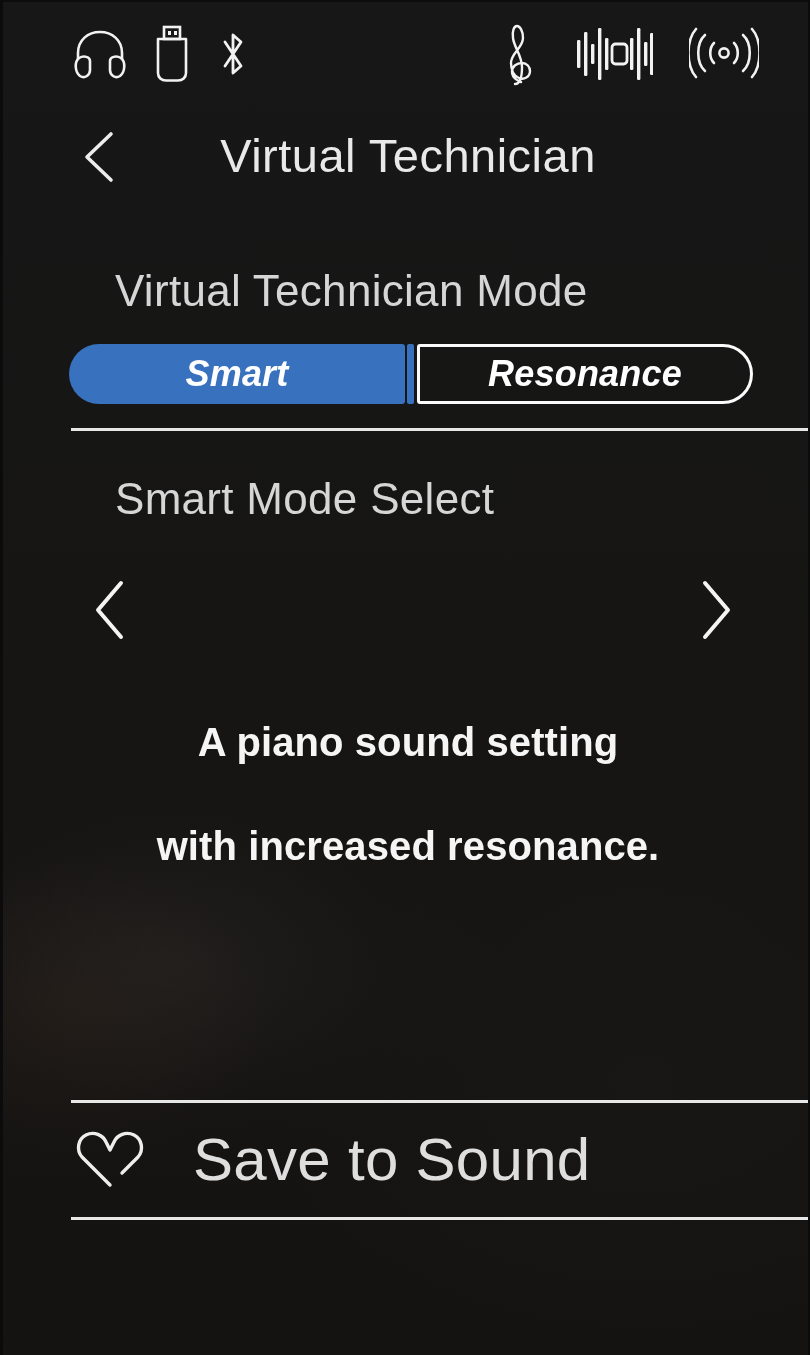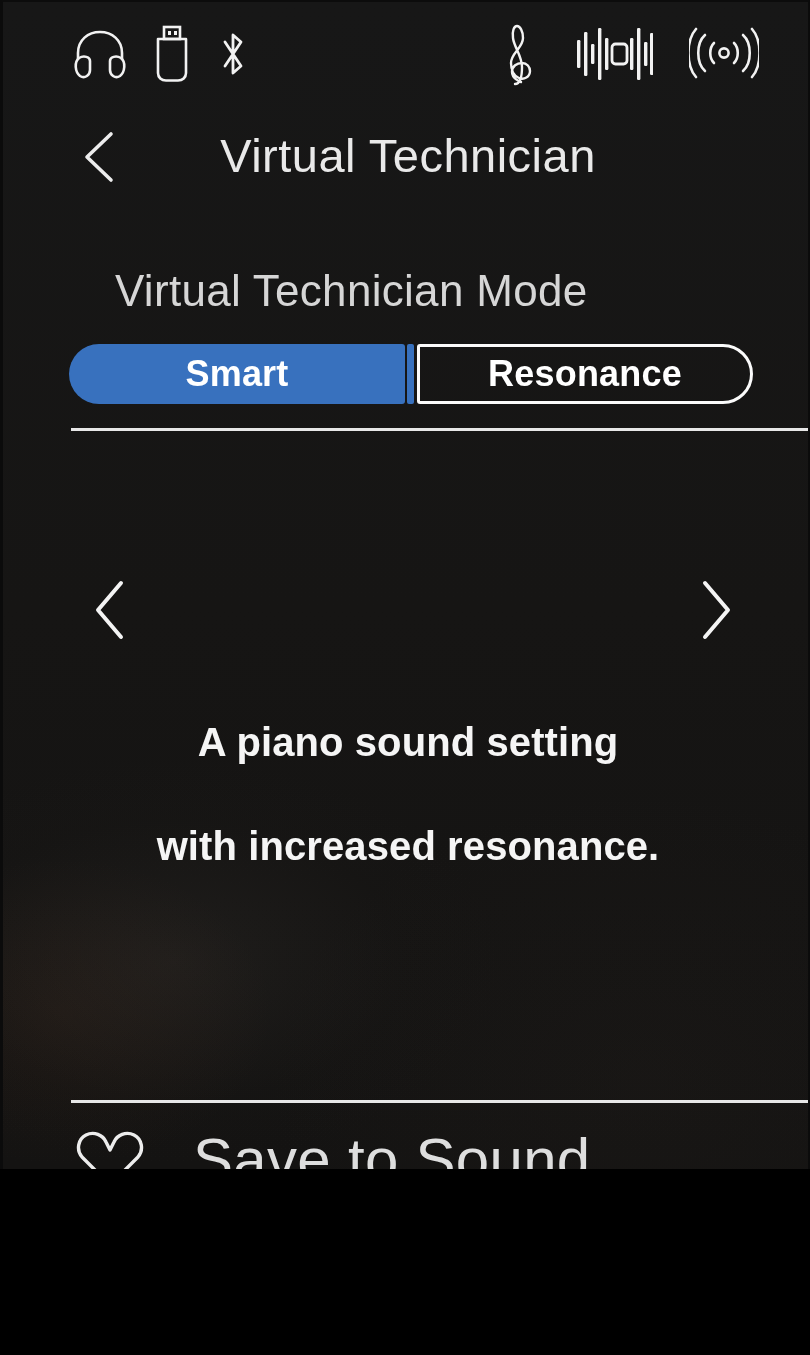--- a/index.html
+++ b/index.html
@@ -11,21 +11,21 @@
     width: 810px;
     height: 1355px;
     overflow: hidden;
     font-family: "Liberation Sans", sans-serif;
     -webkit-font-smoothing: antialiased;
   }
 
   #screen {
     position: relative;
     width: 810px;
-    height: 1169px;
+    height: 1355px;
     background:
       radial-gradient(ellipse 420px 260px at 170px 960px, rgba(86,80,74,0.16) 0%, rgba(40,36,32,0.05) 55%, rgba(0,0,0,0) 78%),
       radial-gradient(ellipse 300px 220px at 60px 1010px, rgba(120,70,40,0.10) 0%, rgba(0,0,0,0) 70%),
       radial-gradient(ellipse 520px 400px at 640px 1080px, rgba(60,50,44,0.10) 0%, rgba(0,0,0,0) 72%),
       linear-gradient(180deg, #171717 0%, #161514 52%, #141312 100%);
     box-sizing: border-box;
     border-left: 3px solid #0b0b0b;
     border-top: 2px solid #0c0c0c;
     border-right: 2px solid #0b0b0b;
     overflow: hidden;
@@ -79,21 +79,21 @@
     letter-spacing: 0.3px;
     white-space: nowrap;
   }
   #vt-mode-label { top: 248px; margin-top: 16px; }
   #smart-mode-label { top: 472px; }
 
   
   #segmented {
     position: absolute;
     left: 66px; top: 342px;
-    width: 684px; height: 60px;
+    width: 684px; height: 60px; font-style: italic;
   }
   .seg {
     position: absolute;
     top: 0;
     height: 60px;
     box-sizing: border-box;
     display: flex;
     align-items: center;
     justify-content: center;
     font-size: 36px;
@@ -288,20 +288,21 @@
   <div class="section-label" id="vt-mode-label">Virtual Technician Mode</div>
 
   <div id="segmented">
     <div class="seg" id="seg-smart">Smart</div>
     <div id="seg-divider"></div>
     <div class="seg" id="seg-advanced">Resonance</div>
   </div>
 
   <div class="rule" id="rule-top"></div>
 
+  <div class="section-label" id="smart-mode-label">Smart Mode Select</div>
 
   <div id="selector">
     <span id="sel-prev">
       <svg width="62" height="68" viewBox="0 0 62 68">
         <path d="M40 7 L17 34 L40 61" fill="none" stroke="#f4f4f4" stroke-width="4" stroke-linecap="round" stroke-linejoin="round"></path>
       </svg>
     </span>
     <span id="sel-next">
       <svg width="62" height="68" viewBox="0 0 62 68">
         <path d="M22 7 L45 34 L22 61" fill="none" stroke="#f4f4f4" stroke-width="4" stroke-linecap="round" stroke-linejoin="round"></path>

